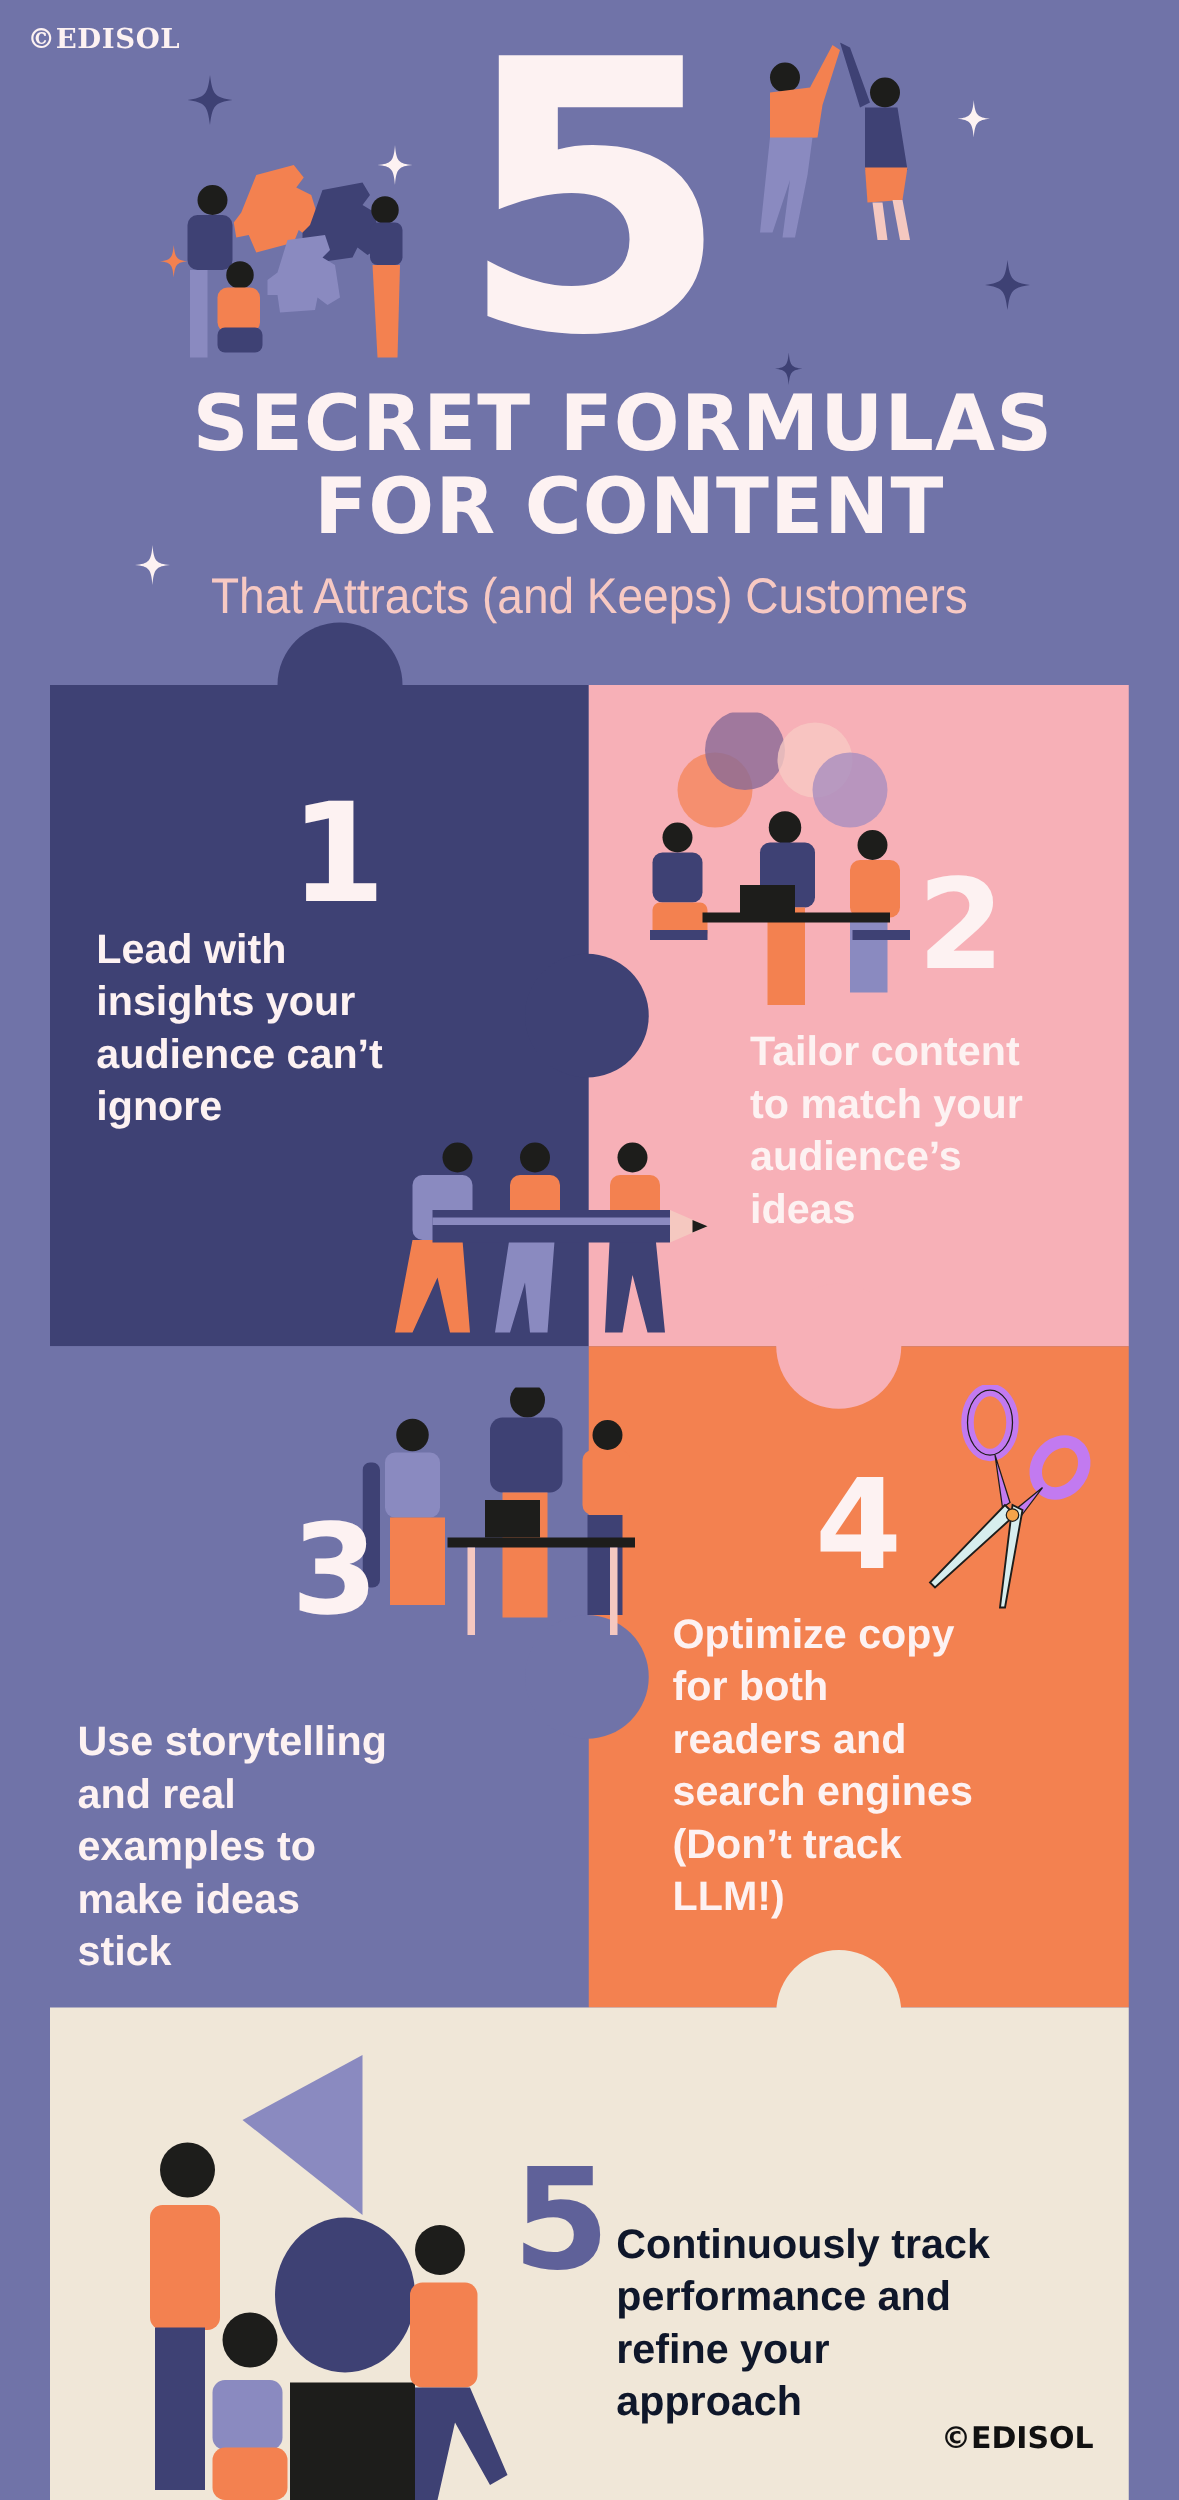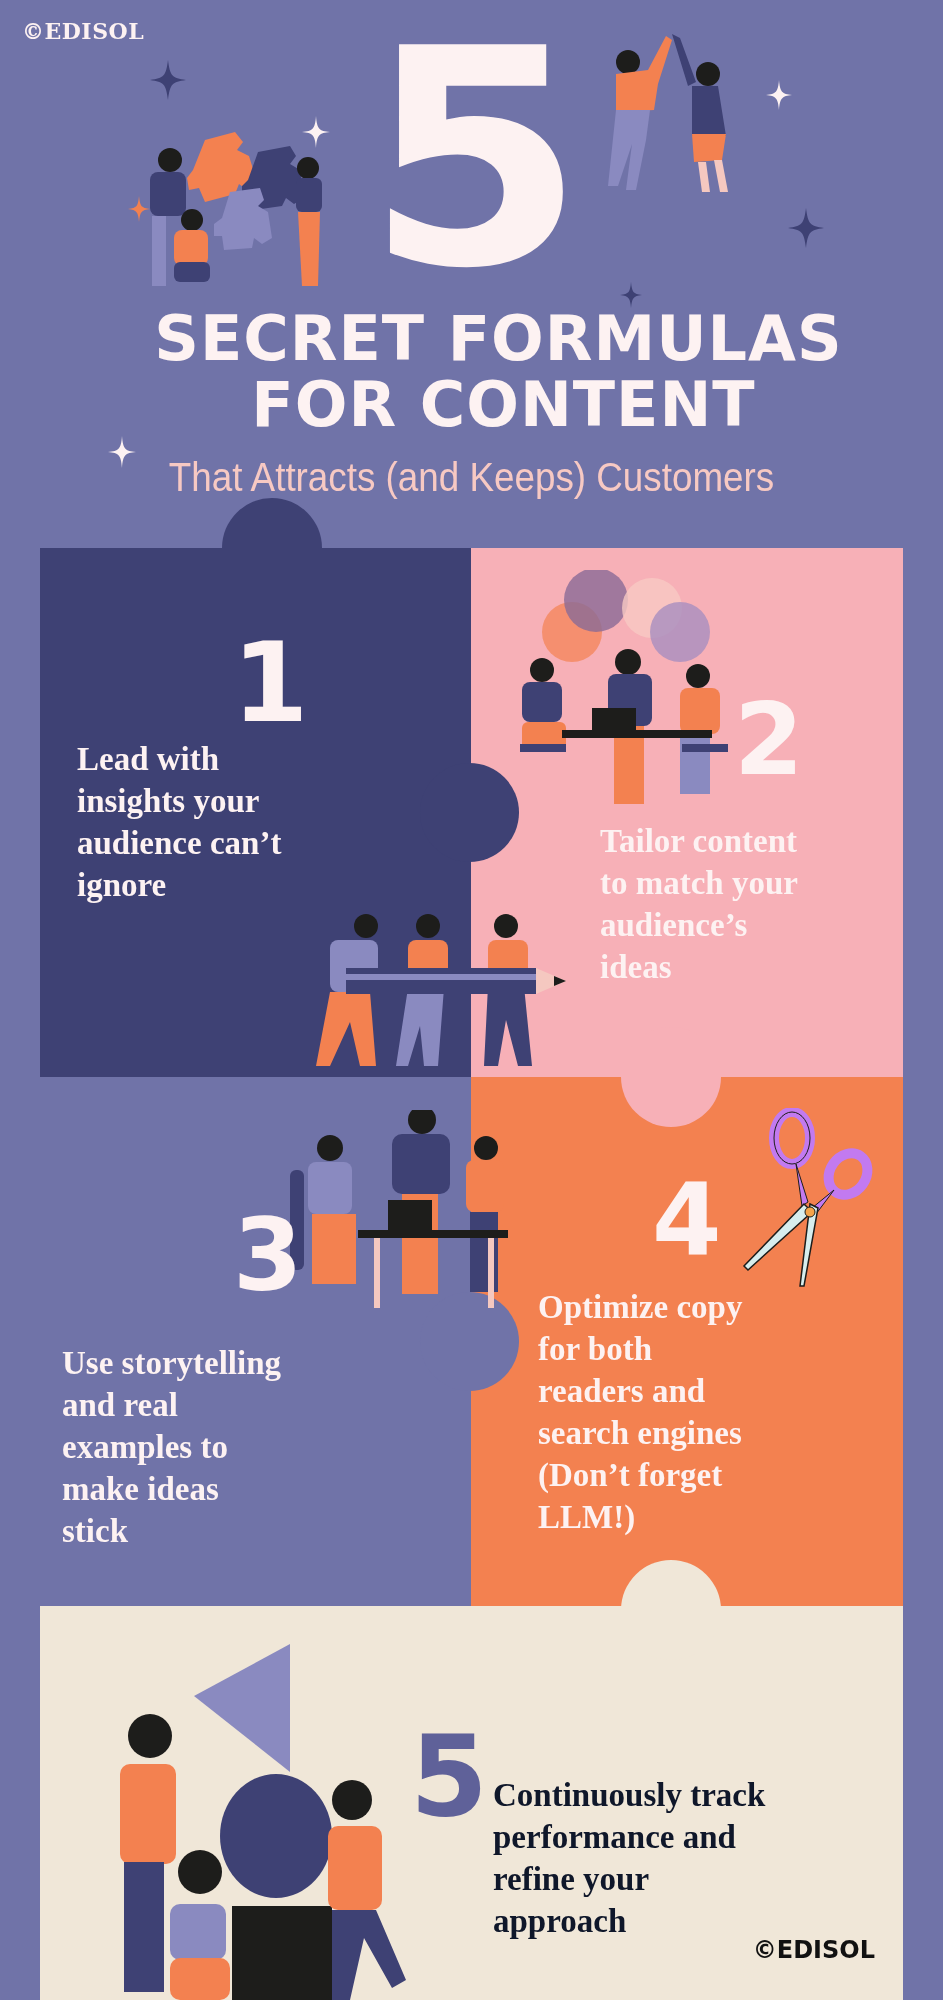--- a/index.html
+++ b/index.html
@@ -36,21 +36,21 @@
     .p2 { left: 471px; top: 548px; width: 432px; height: 529px; background: #f7b0b7; }
     .p3 { left: 40px; top: 1077px; width: 431px; height: 529px; background: #7073a8; }
     .p4 { left: 471px; top: 1077px; width: 432px; height: 529px; background: #f38150; }
     .p5 { left: 40px; top: 1606px; width: 863px; height: 394px; background: #f0e7d8; }
     .knob { position: absolute; border-radius: 50%; }
     .num {
       position: absolute; color: #fdf2f2; font-family: "DejaVu Sans", sans-serif;
       font-weight: 900; line-height: 1;
     }
     .ptext {
-      position: absolute; color: #fdf2f2; font-family: Liberation Serif, serif;
+      position: absolute; color: #fdf2f2; font-family: Liberation Sans, sans-serif;
       font-weight: bold; font-size: 33px; line-height: 42px; white-space: pre-line;
     }
     .sparkle { position: absolute; }
     .brand-bottom {
       right: 68px; top: 1936px; color: #111;
       font-family: "DejaVu Sans", sans-serif; font-weight: 900; font-size: 24px;
     }
     .illus { position: absolute; }
   </style>
 </head>
@@ -180,42 +180,42 @@
   <rect x="112" y="84" width="36" height="100" fill="#f38150"></rect>
   <circle cx="196" cy="38" r="12" fill="#1d1d1b"></circle>
   <rect x="176" y="50" width="38" height="52" rx="8" fill="#f38150"></rect>
   <rect x="180" y="102" width="28" height="80" fill="#3e4174"></rect>
   <rect x="68" y="120" width="150" height="8" fill="#1d1d1b"></rect>
   <rect x="98" y="90" width="44" height="30" fill="#1d1d1b"></rect>
   <rect x="84" y="128" width="6" height="70" fill="#f5c8c0"></rect>
   <rect x="198" y="128" width="6" height="70" fill="#f5c8c0"></rect>
 </svg>
 <div class="num" style="left:233px;top:1206px;font-size:100px">3</div>
-<div class="ptext" style="left:62px;top:1342px">Use storytelling
+<div class="ptext" style="left:62px;top:1372px">Use storytelling
 and real
 examples to
 make ideas
 stick</div>
 
 <div class="num" style="left:652px;top:1170px;font-size:100px">4</div>
 <svg class="illus" style="left:736px;top:1108px" width="140" height="180" viewBox="0 0 140 180">
   <ellipse cx="56" cy="30" rx="18" ry="26" fill="none" stroke="#c27af0" stroke-width="10"></ellipse>
   <ellipse cx="56" cy="30" rx="18" ry="26" fill="none" stroke="#1d1d1b" stroke-width="1"></ellipse>
   <ellipse cx="112" cy="66" rx="18" ry="22" transform="rotate(35 112 66)" fill="none" stroke="#c27af0" stroke-width="10"></ellipse>
   <path d="M60 56 l12 38 -6 4z" fill="#c27af0" stroke="#1d1d1b" stroke-width="1"></path>
   <path d="M98 82 l-22 18 4 6z" fill="#c27af0" stroke="#1d1d1b" stroke-width="1"></path>
   <path d="M68 96 l-60 62 4 4 64 -58z" fill="#d7eeee" stroke="#1d1d1b" stroke-width="1.5"></path>
   <path d="M74 96 l-10 82 4 0 14 -78z" fill="#d7eeee" stroke="#1d1d1b" stroke-width="1.5"></path>
   <circle cx="74" cy="104" r="5" fill="#f5a44a" stroke="#1d1d1b" stroke-width="1"></circle>
 </svg>
 <div class="ptext" style="left:538px;top:1286px">Optimize copy
 for both
 readers and
 search engines
-(Don’t forget
+(Don’t track
 LLM!)</div>
 
 <svg class="illus" style="left:100px;top:1640px" width="380" height="360" viewBox="0 0 380 360">
   <path d="M190 4 l0 128 -96 -76z" fill="#8a8ac0"></path>
   <ellipse cx="176" cy="196" rx="56" ry="62" fill="#3e4174"></ellipse>
   <rect x="132" y="266" width="100" height="94" fill="#1d1d1b"></rect>
   <circle cx="50" cy="96" r="22" fill="#1d1d1b"></circle>
   <rect x="20" y="124" width="56" height="100" rx="10" fill="#f38150"></rect>
   <rect x="24" y="222" width="40" height="130" fill="#3e4174"></rect>
   <circle cx="252" cy="160" r="20" fill="#1d1d1b"></circle>

